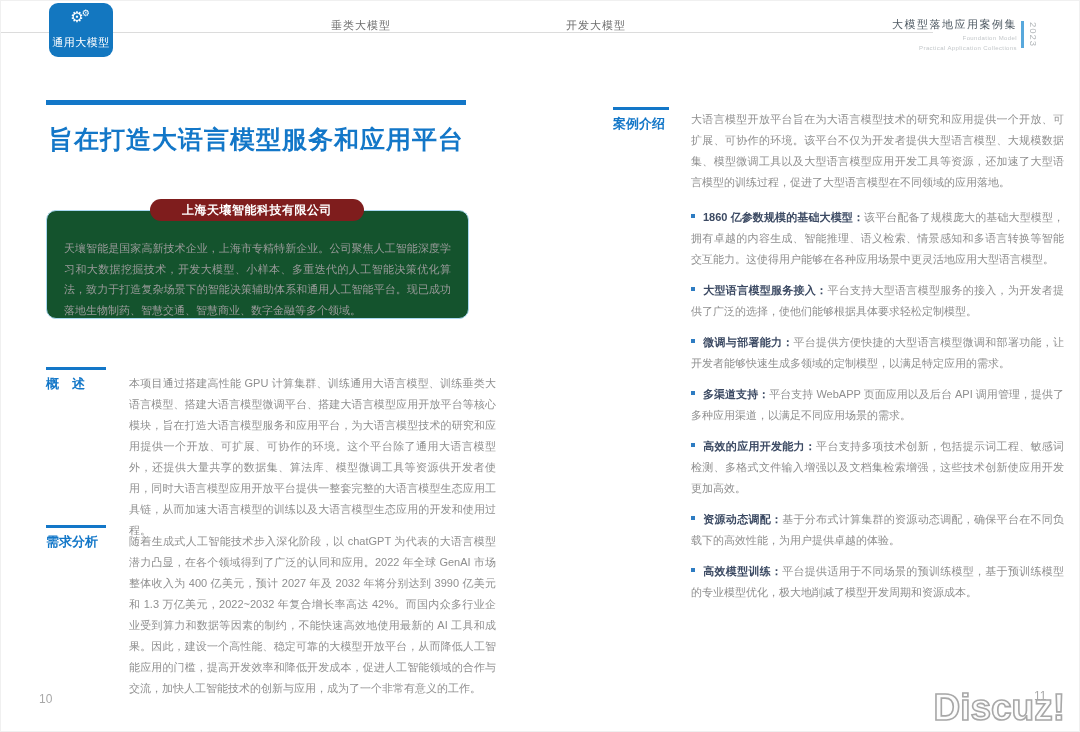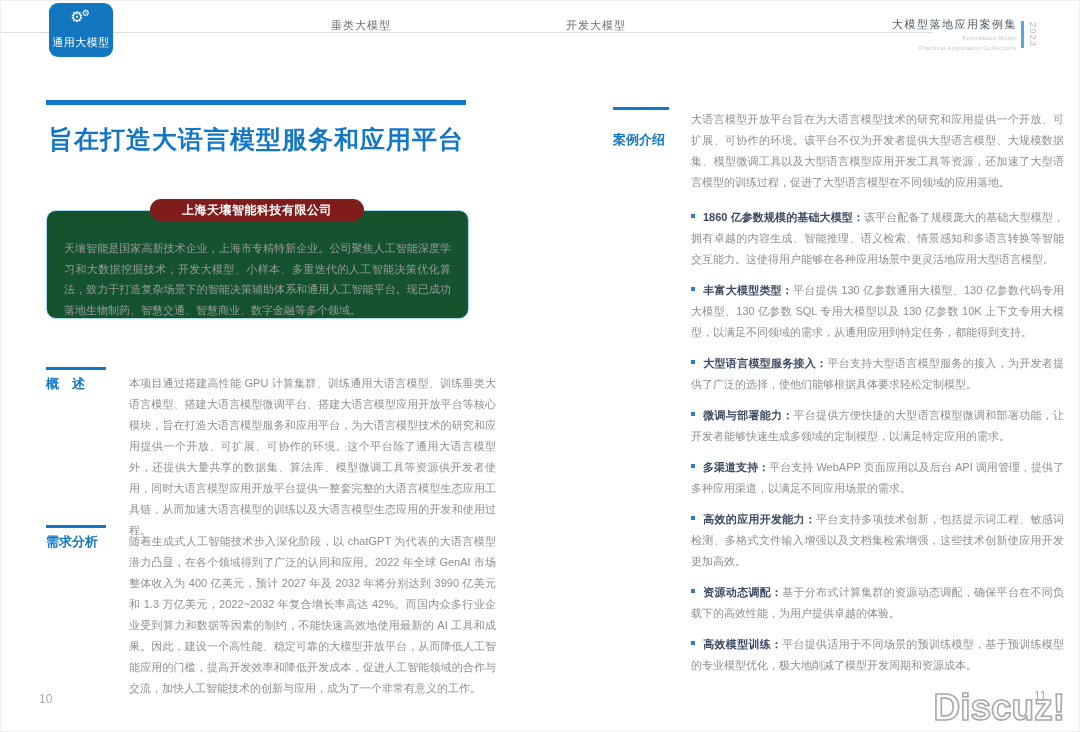--- a/index.html
+++ b/index.html
@@ -38,21 +38,21 @@
                  padding:27px 17px 0 17px; }
   .company-box p { font-size:11px; color:#9a9a9a; line-height:20.5px; text-align:justify; }
 
   .sec-bar { position:absolute; width:60px; height:3px; background:#1377c8; }
   .sec-label { position:absolute; width:70px; color:#1377c8; font-size:13px; font-weight:bold; }
   .bar-overview { left:45px; top:366px; }
   .lbl-overview { left:45px; top:374px; }
   .bar-demand { left:45px; top:524px; }
   .lbl-demand { left:45px; top:532px; }
   .bar-case { left:612px; top:106px; width:56px; }
-  .lbl-case { left:612px; top:114px;margin-top:16px; }
+  .lbl-case { left:612px; top:114px; }
 
   .body-text { font-size:11px; color:#8f8f8f; line-height:21px; text-align:justify; }
   .overview-body { position:absolute; left:128px; top:372px; width:367px; }
   .demand-body { position:absolute; left:128px; top:530px; width:367px; }
 
   
   .case-col { position:absolute; left:690px; top:108px; width:373px; }
   .case-intro { margin-bottom:14px; }
   .highlight-heading { color:#e87c36; font-size:12px; font-weight:bold; margin:18px 0 12px 0; letter-spacing:0.5px; }
   .bullet { font-size:11px; line-height:21px; text-align:justify; margin-bottom:10px; }
@@ -109,21 +109,20 @@
   <div class="sec-label lbl-demand">需求分析</div>
   <p class="body-text demand-body">随着生成式人工智能技术步入深化阶段，以 chatGPT 为代表的大语言模型潜力凸显，在各个领域得到了广泛的认同和应用。2022 年全球 GenAI 市场整体收入为 400 亿美元，预计 2027 年及 2032 年将分别达到 3990 亿美元和 1.3 万亿美元，2022~2032 年复合增长率高达 42%。而国内众多行业企业受到算力和数据等因素的制约，不能快速高效地使用最新的 AI 工具和成果。因此，建设一个高性能、稳定可靠的大模型开放平台，从而降低人工智能应用的门槛，提高开发效率和降低开发成本，促进人工智能领域的合作与交流，加快人工智能技术的创新与应用，成为了一个非常有意义的工作。</p>
 
   <div class="sec-bar bar-case"></div>
   <div class="sec-label lbl-case">案例介绍</div>
 
   <div class="case-col">
     <p class="body-text case-intro">大语言模型开放平台旨在为大语言模型技术的研究和应用提供一个开放、可扩展、可协作的环境。该平台不仅为开发者提供大型语言模型、大规模数据集、模型微调工具以及大型语言模型应用开发工具等资源，还加速了大型语言模型的训练过程，促进了大型语言模型在不同领域的应用落地。</p>
 
     <div class="bullet"><span class="sq"></span><span class="lead">1860 亿参数规模的基础大模型：</span><span class="btxt">该平台配备了规模庞大的基础大型模型，拥有卓越的内容生成、智能推理、语义检索、情景感知和多语言转换等智能交互能力。这使得用户能够在各种应用场景中更灵活地应用大型语言模型。</span></div>
-    <div class="bullet"><span class="sq"></span><span class="lead">丰富大模型类型：</span><span class="btxt">平台提供 130 亿参数通用大模型、130 亿参数代码专用大模型、130 亿参数 SQL 专用大模型以及 130 亿参数 10K 上下文专用大模型，以满足不同领域的需求，从通用应用到特定任务，都能得到支持。</span></div>
     <div class="bullet"><span class="sq"></span><span class="lead">大型语言模型服务接入：</span><span class="btxt">平台支持大型语言模型服务的接入，为开发者提供了广泛的选择，使他们能够根据具体要求轻松定制模型。</span></div>
     <div class="bullet"><span class="sq"></span><span class="lead">微调与部署能力：</span><span class="btxt">平台提供方便快捷的大型语言模型微调和部署功能，让开发者能够快速生成多领域的定制模型，以满足特定应用的需求。</span></div>
     <div class="bullet"><span class="sq"></span><span class="lead">多渠道支持：</span><span class="btxt">平台支持 WebAPP 页面应用以及后台 API 调用管理，提供了多种应用渠道，以满足不同应用场景的需求。</span></div>
     <div class="bullet"><span class="sq"></span><span class="lead">高效的应用开发能力：</span><span class="btxt">平台支持多项技术创新，包括提示词工程、敏感词检测、多格式文件输入增强以及文档集检索增强，这些技术创新使应用开发更加高效。</span></div>
     <div class="bullet"><span class="sq"></span><span class="lead">资源动态调配：</span><span class="btxt">基于分布式计算集群的资源动态调配，确保平台在不同负载下的高效性能，为用户提供卓越的体验。</span></div>
     <div class="bullet"><span class="sq"></span><span class="lead">高效模型训练：</span><span class="btxt">平台提供适用于不同场景的预训练模型，基于预训练模型的专业模型优化，极大地削减了模型开发周期和资源成本。</span></div>
   </div>
 
   <span class="pagenum pn-left">10</span>
   <span class="pagenum pn-right">11</span>

